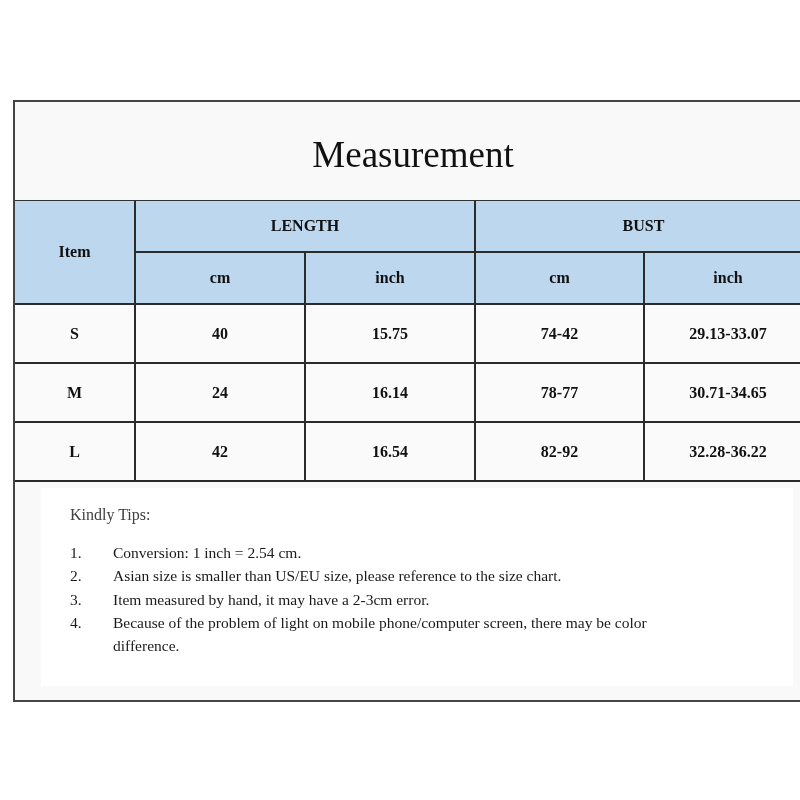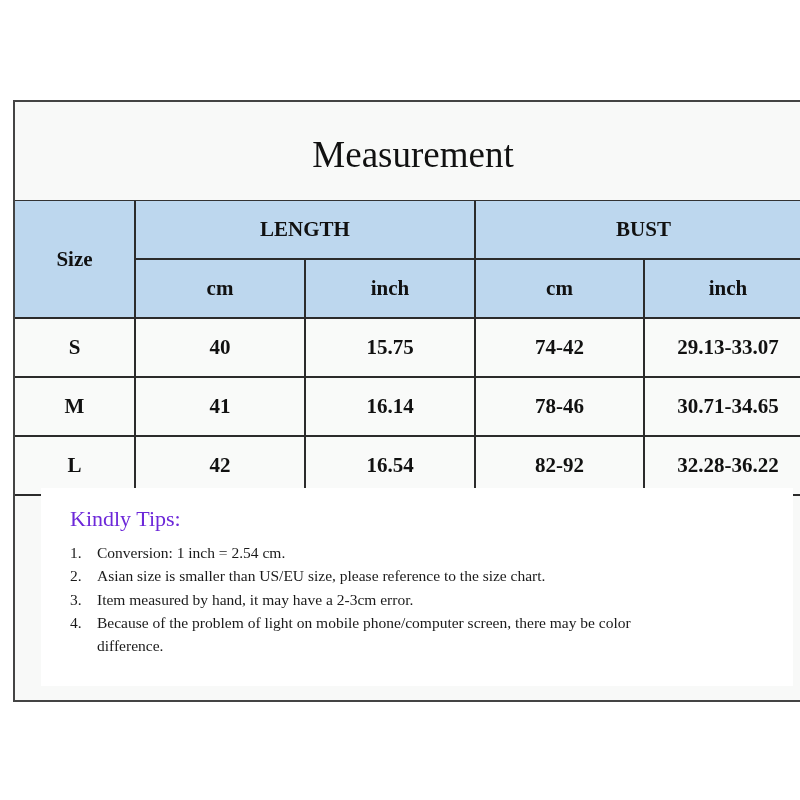--- a/index.html
+++ b/index.html
@@ -51,21 +51,21 @@
     width: 796px;
     border-collapse: collapse;
     table-layout: fixed;
   }
   table.size-table td, table.size-table th {
     border: 2px solid #2b2b2b;
     text-align: center;
     vertical-align: middle;
     font-family: "Liberation Serif", "DejaVu Serif", serif;
     font-weight: bold;
-    font-size: 21px;
+    font-size: 16px;
     color: #111111;
     padding: 16px;
   }
   table.size-table tr:first-child > * { border-top: none; }
   table.size-table tr > *:first-child { border-left: none; }
   table.size-table tr > *:last-child { border-right: none; }
   .hdr {
     background: #bdd7ee;
   }
   .hdr-row1 { height: 48px; }
@@ -86,22 +86,22 @@
     top: 9px;
     width: 752px;
     height: 198px;
     background: #ffffff;
   }
   .tips-heading {
     position: absolute;
     left: 29px;
     top: 18px;
     font-family: "Liberation Serif", "DejaVu Serif", serif;
-    font-size: 22px;
-    color: #6d28d9;
+    font-size: 16px;
+    color: #404040;
   }
   .tips-list {
     position: absolute;
     left: 29px;
     top: 53px;
     margin: 0;
     padding: 0;
     list-style: none;
     font-family: "Liberation Serif", "DejaVu Serif", serif;
     font-size: 15.5px;
@@ -112,62 +112,63 @@
     display: flex;
     margin: 0;
     padding: 0;
   }
   .tips-num {
     width: 27px;
     flex: 0 0 27px;
   }
   .tips-text {
     width: 600px;
+    margin-left: 16px;
   }
 </style>
 </head>
 <body>
 
 <div class="frame">
   <div class="title-area">
     <div class="title">Measurement</div>
   </div>
 
   <table class="size-table">
     <colgroup>
       <col style="width:120px">
       <col style="width:170px">
       <col style="width:170px">
       <col style="width:169px">
       <col style="width:167px">
     </colgroup>
     <tbody>
         <tr class="hdr-row1">
-      <th class="hdr size-cell" rowspan="2">Size</th>
+      <th class="hdr size-cell" rowspan="2">Item</th>
       <th class="hdr" colspan="2">LENGTH</th>
       <th class="hdr" colspan="2">BUST</th>
     </tr>
     <tr class="hdr-row2">
       <th class="hdr">cm</th>
       <th class="hdr">inch</th>
       <th class="hdr">cm</th>
       <th class="hdr">inch</th>
     </tr>
     <tr class="body-row">
       <td class="size-cell">S</td>
       <td>40</td>
       <td>15.75</td>
       <td>74-42</td>
       <td>29.13-33.07</td>
     </tr>
     <tr class="body-row">
       <td class="size-cell">M</td>
-      <td>41</td>
+      <td>24</td>
       <td>16.14</td>
-      <td>78-46</td>
+      <td>78-77</td>
       <td>30.71-34.65</td>
     </tr>
     <tr class="body-row">
       <td class="size-cell">L</td>
       <td>42</td>
       <td>16.54</td>
       <td>82-92</td>
       <td>32.28-36.22</td>
     </tr>
   </tbody>

